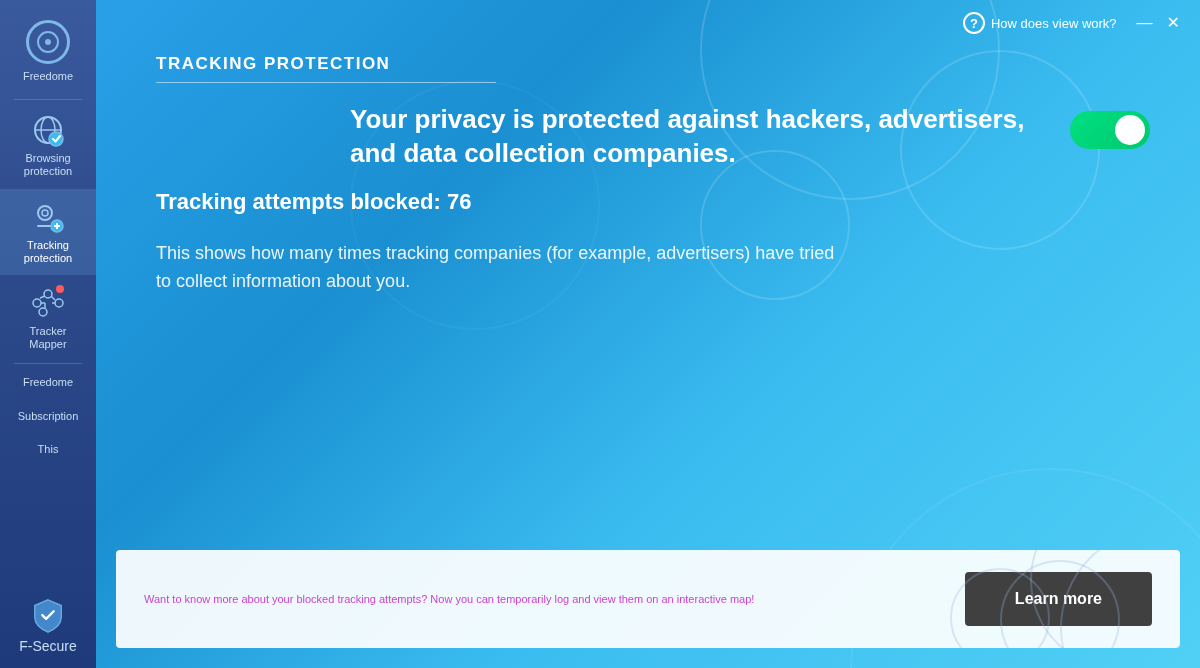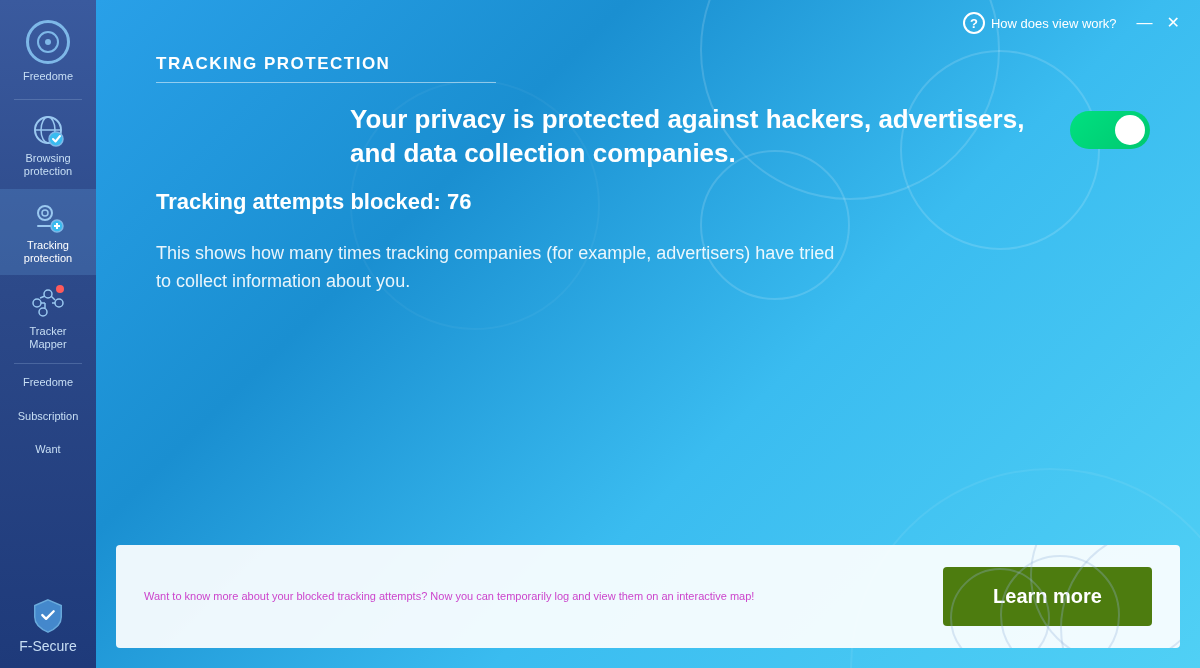--- a/index.html
+++ b/index.html
@@ -309,23 +309,23 @@
     }
 
     .banner-text {
       flex: 1;
       color: #cc44cc;
       font-size: 11px;
       line-height: 1.5;
     }
 
     .banner-btn {
-      background: #4d7c0f;
-      color: white;
-      font-size: 20px;
+      background: #404040;
+      color: white;
+      font-size: 16px;
       font-weight: 700;
       border: none;
       border-radius: 4px;
       padding: 18px 50px;
       cursor: pointer;
       white-space: nowrap;
       flex-shrink: 0;
     }
 
     
@@ -409,21 +409,21 @@
 
   <div class="sidebar-item">
     <span class="sidebar-label">Freedome</span>
   </div>
 
   <div class="sidebar-item">
     <span class="sidebar-label">Subscription</span>
   </div>
 
   <div class="sidebar-item">
-    <span class="sidebar-label">Want</span>
+    <span class="sidebar-label">This</span>
   </div>
 
   <div class="fsecure-logo">
     <svg class="fsecure-shield" viewBox="0 0 32 38" fill="none">
       <path d="M16 2 L30 8 L30 20 Q30 30 16 36 Q2 30 2 20 L2 8 Z" fill="#4488cc" stroke="#6aabdd" stroke-width="1.5"></path>
       <path d="M10 18 L14 22 L22 14" stroke="white" stroke-width="2.5" fill="none" stroke-linecap="round" stroke-linejoin="round"></path>
     </svg>
     <span class="fsecure-label">F-Secure</span>
   </div>
 </nav>

